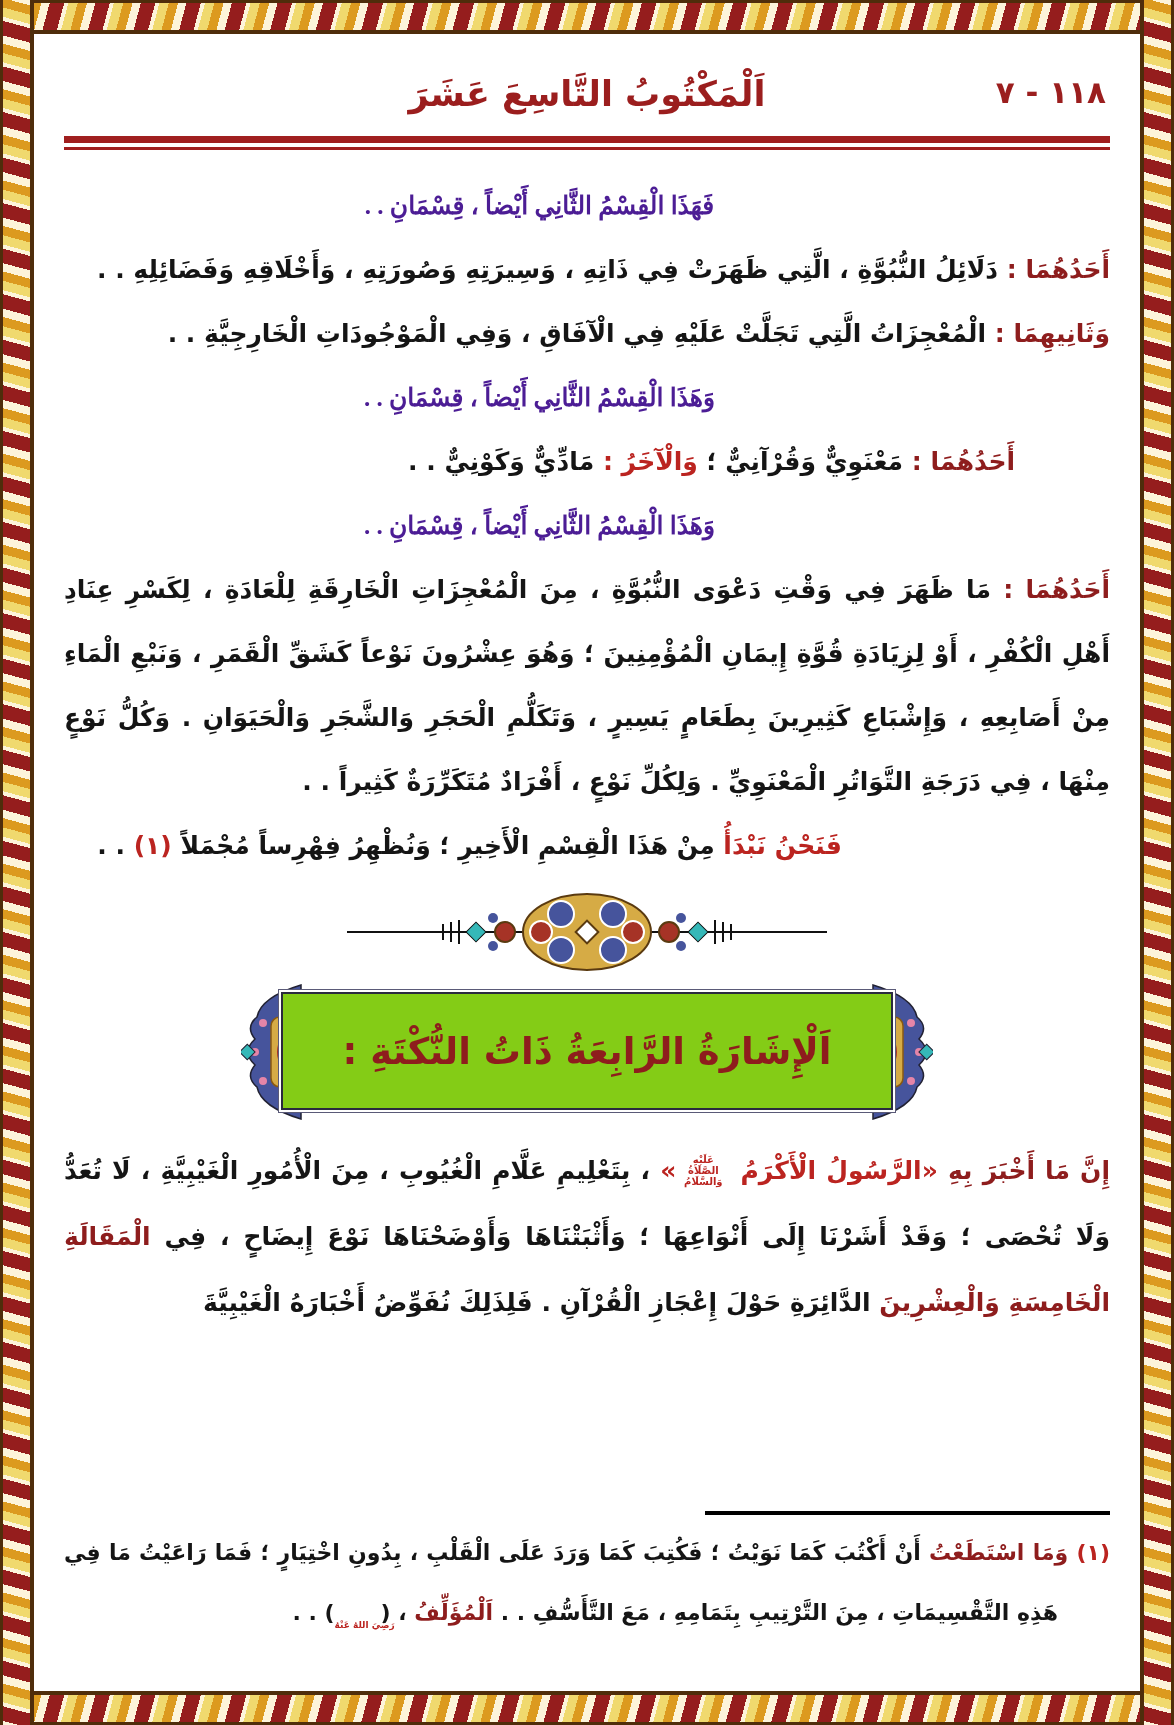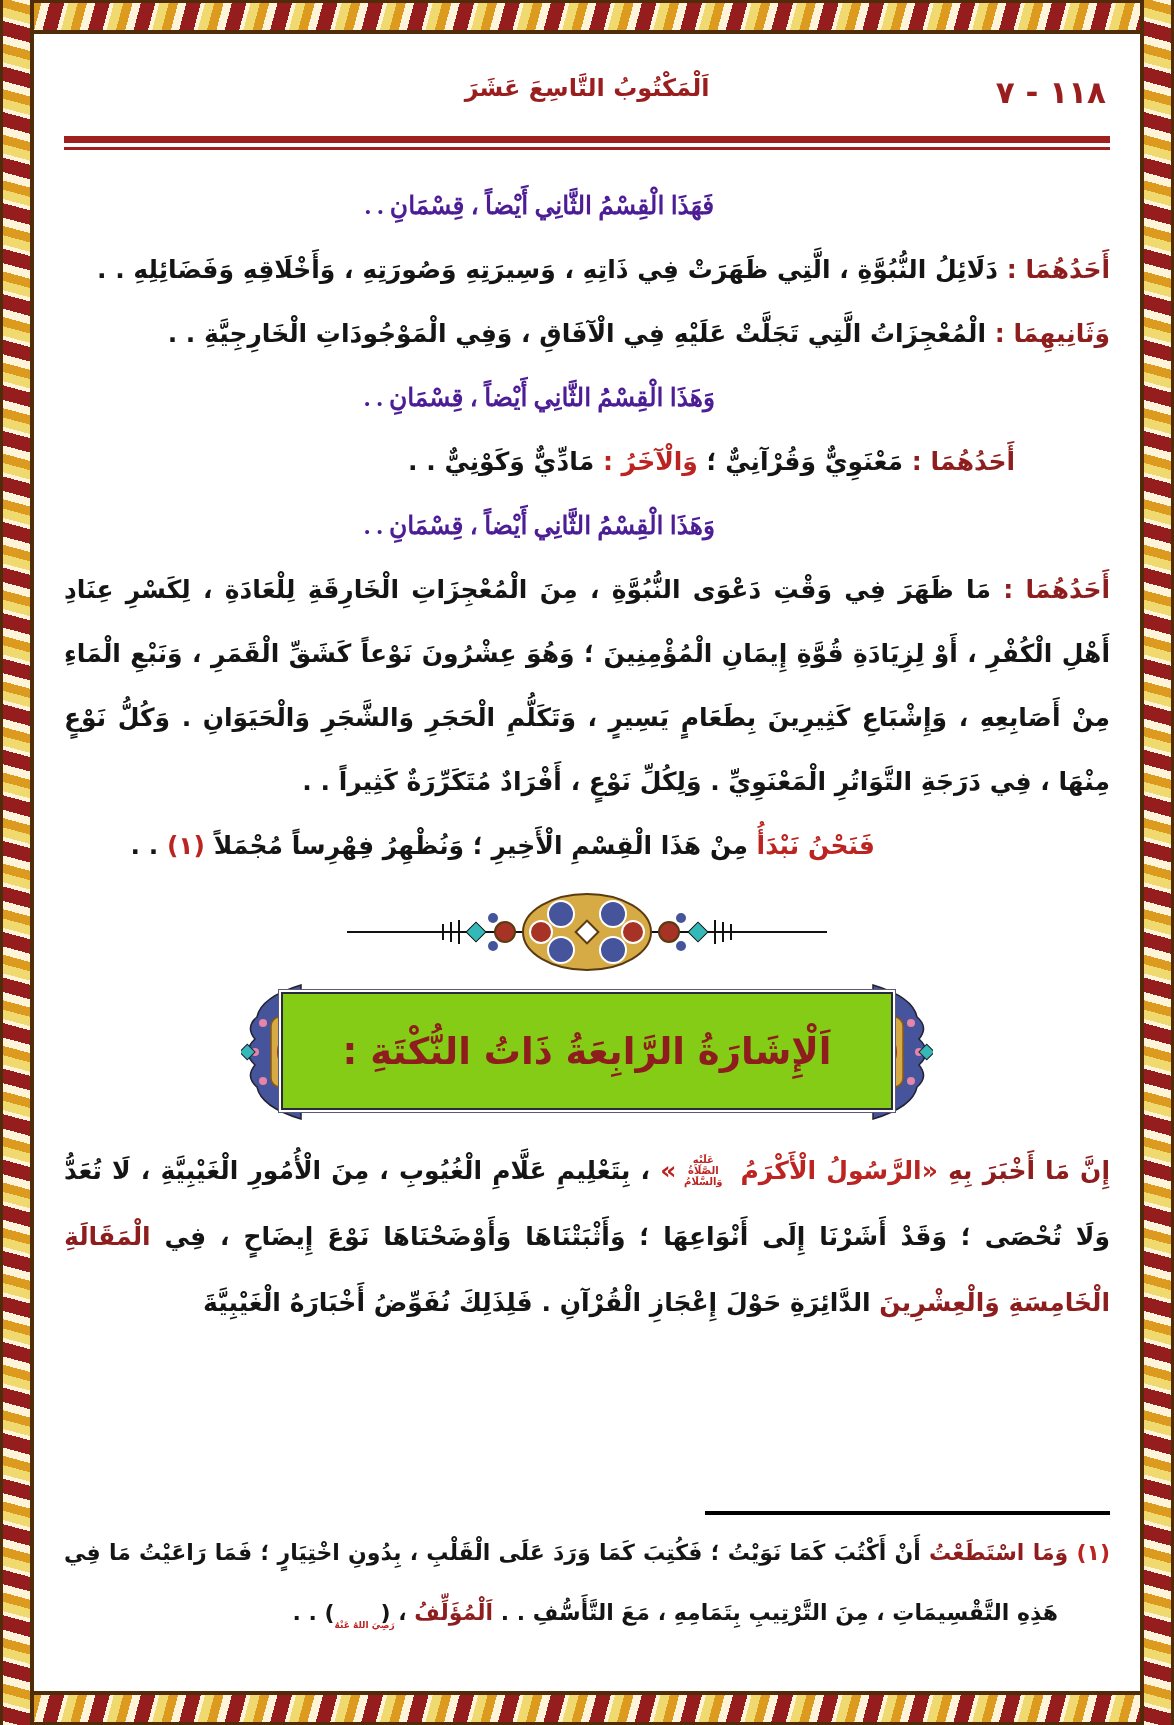--- a/index.html
+++ b/index.html
@@ -39,35 +39,35 @@
     background:#fff;
     z-index:3;
   }
   .hdr{position:relative;height:50px;flex:none;}
   .hdr-num{
     position:absolute;right:4px;top:0;
     font-size:31px;font-weight:bold;color:#9b1e1e;
   }
   .hdr-title{
     position:absolute;left:0;right:0;top:0;text-align:center;
-    font-size:24px;font-weight:bold;color:#9b1e1e;
+    font-size:35px;font-weight:bold;color:#9b1e1e;
   }
   .rule-thick{height:7px;background:#a01f1f;margin-top:12px;flex:none;}
   .rule-thin{height:3px;background:#a01f1f;margin-top:4px;flex:none;}
 
   .body{
     margin-top:24px;
     font-size:25px;font-weight:bold;color:#151515;
     line-height:64px;
     flex:none;
   }
   .para{margin:0;text-align:justify;}
   .redline{color:#4c1d95;text-align:center;font-family:Liberation Serif, serif;}
   .ind1{padding-right:95px;}
-  .ind2{padding-right:235px;text-align:right;}
+  .ind2{padding-right:235px;text-align:center;}
   .dred{color:#8e1d1d;}
   .bred{color:#bb2420;}
 
   .divider-wrap{text-align:center;margin:14px 0 6px 0;flex:none;}
 
   .section-wrap{
     position:relative;width:612px;height:118px;
     margin:10px auto 0 auto;flex:none;
   }
   .section-box{

